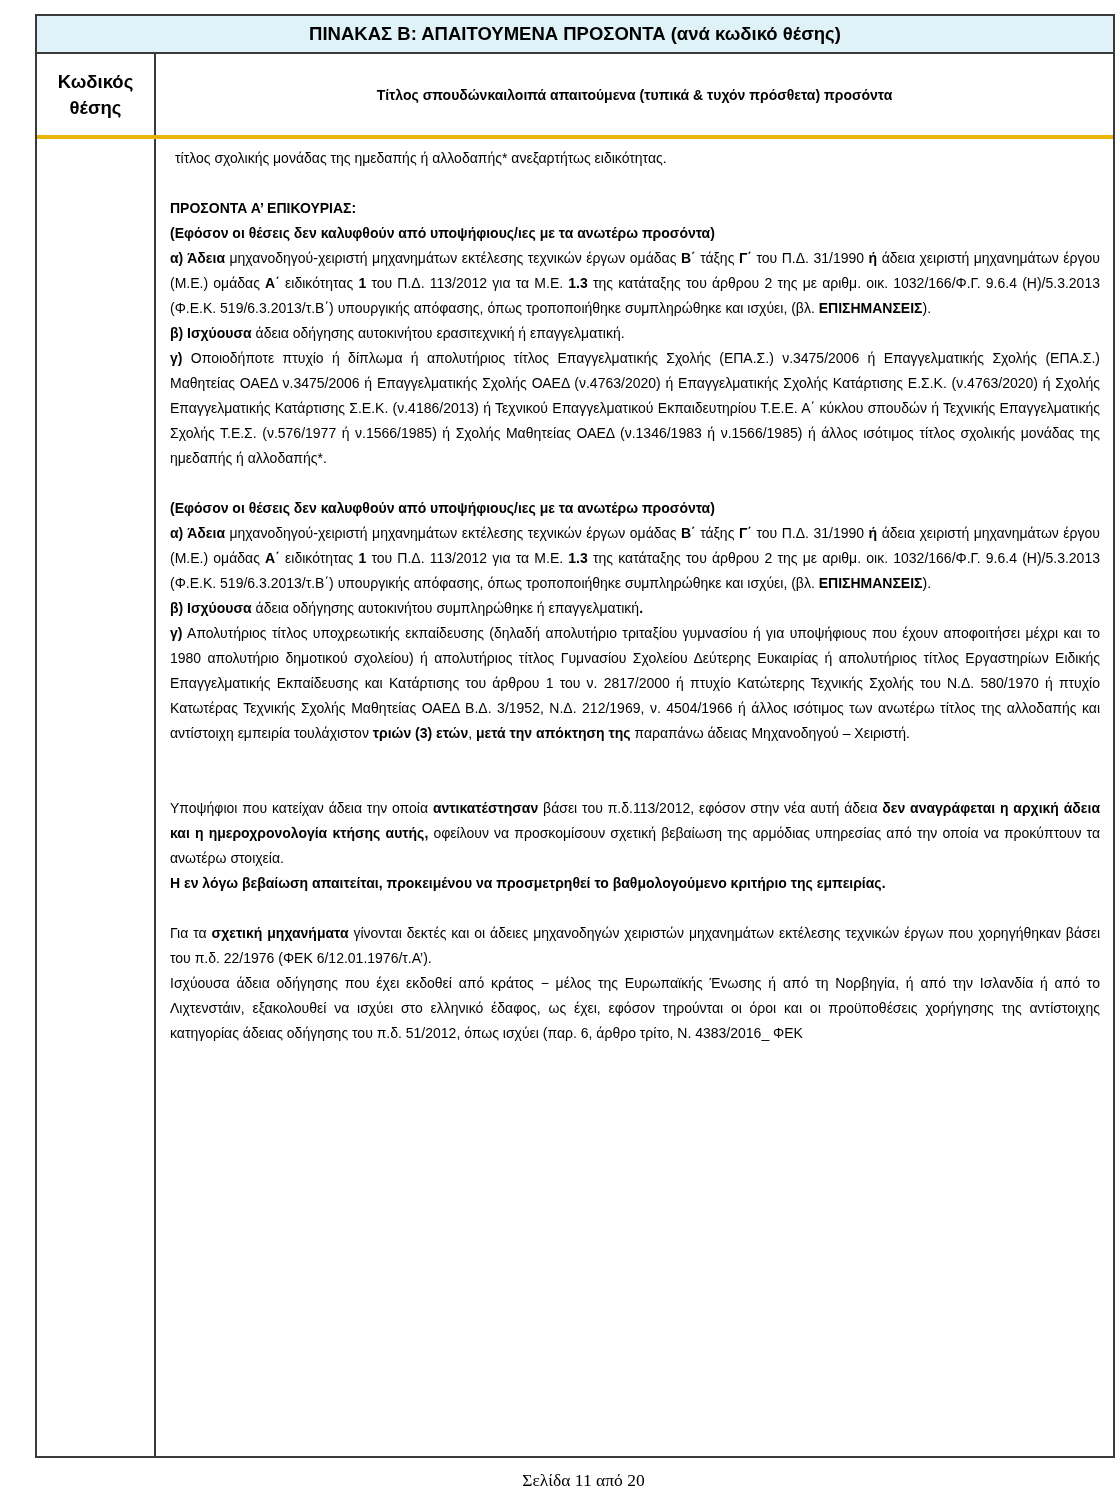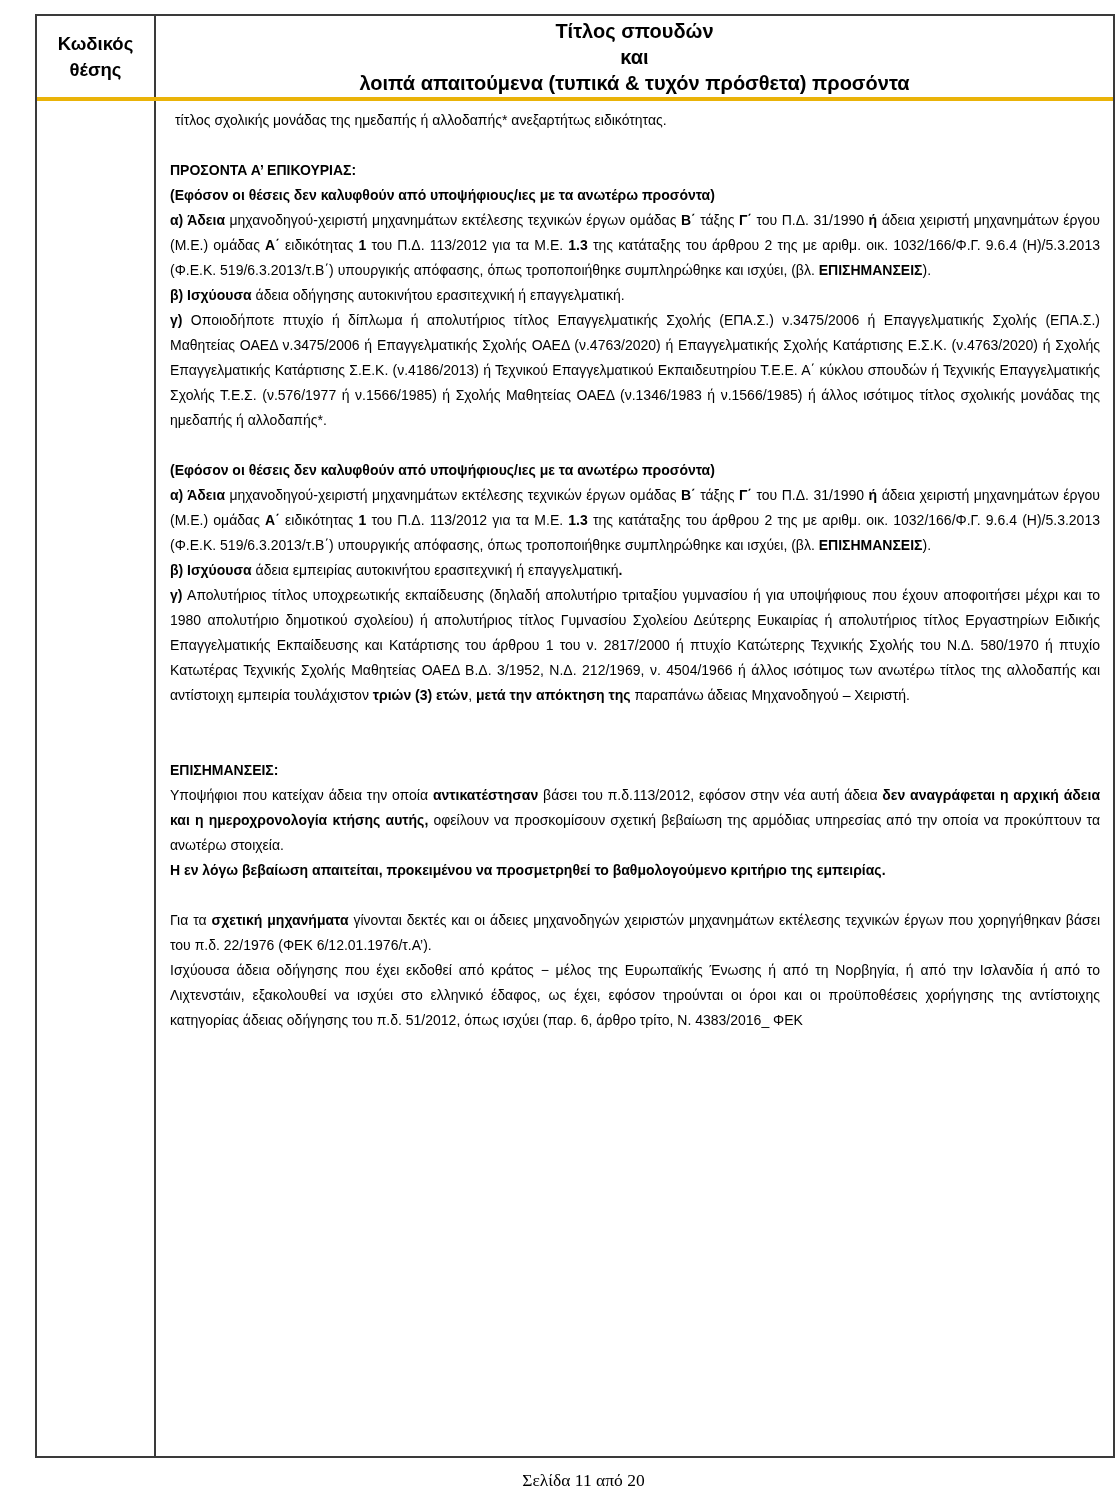--- a/index.html
+++ b/index.html
@@ -36,22 +36,22 @@
     width:119px; flex:0 0 119px;
     border-right:2px solid #3a3a3a;
   }
   .col2 { flex:1 1 auto; min-width:0; }
   .header-row .col1 {
     display:flex; align-items:center; justify-content:center; text-align:center;
     font-weight:bold; font-size:18.5px; line-height:26px;
     padding:4px;
   }
   .header-row .col2 {
-    display:flex; flex-direction:column; align-items:center; justify-content:center;
-    font-weight:bold; font-size:20px; line-height:26px; text-align:center;border-radius:14px;
+    display:flex; flex-direction:row; align-items:center; justify-content:center;
+    font-weight:bold; font-size:14px; line-height:26px; text-align:center;border-radius:14px;
   }
   .body-row .col2 {
     padding:7px 13px 4px 14px;
     font-size:14px; line-height:25px;
     overflow:hidden;
   }
   .para { text-align:justify; }
   .para.noalign { text-align:left; }
   .para.heading {
     font-weight:bold; text-align:left;
@@ -68,20 +68,21 @@
     padding-left:48px;
   }
 </style>
 </head>
 <body>
 
 <div class="page">
 
   <div class="doc-table">
 
+    <div class="title-row">ΠΙΝΑΚΑΣ Β: ΑΠΑΙΤΟΥΜΕΝΑ ΠΡΟΣΟΝΤΑ (ανά κωδικό θέσης)</div>
 
     <div class="header-row">
       <div class="col1">Κωδικός θέσης</div>
       <div class="col2">
         <span>Τίτλος σπουδών</span>
         <span>και</span>
         <span>λοιπά απαιτούμενα (τυπικά &amp; τυχόν πρόσθετα) προσόντα</span>
       </div>
     </div>
 
@@ -91,25 +92,24 @@
           <div class="para noalign indent"><span>τίτλος σχολικής μονάδας της ημεδαπής ή αλλοδαπής* ανεξαρτήτως ειδικότητας.</span></div>
           <div class="spacer"></div>
           <div class="para heading"><span class="b">ΠΡΟΣΟΝΤΑ Α’ ΕΠΙΚΟΥΡΙΑΣ:</span></div>
           <div class="para subhead"><span class="b">(Εφόσον οι θέσεις δεν καλυφθούν από υποψήφιους/ιες  με τα ανωτέρω προσόντα)</span></div>
           <div class="para body"><span class="b">α)  Άδεια</span><span> μηχανοδηγού-χειριστή μηχανημάτων εκτέλεσης τεχνικών έργων ομάδας </span><span class="b">Β΄</span><span>  τάξης  </span><span class="b">Γ΄</span><span> του Π.Δ. 31/1990 </span><span class="b">ή</span><span> άδεια χειριστή μηχανημάτων έργου (Μ.Ε.) ομάδας </span><span class="b">Α΄</span><span> ειδικότητας </span><span class="b">1</span><span>  του Π.Δ. 113/2012 για τα Μ.Ε. </span><span class="b">1.3</span><span>   της κατάταξης του άρθρου 2 της με αριθμ. οικ. 1032/166/Φ.Γ. 9.6.4 (Η)/5.3.2013 (Φ.Ε.Κ. 519/6.3.2013/τ.Β΄) υπουργικής απόφασης,  όπως τροποποιήθηκε συμπληρώθηκε και ισχύει, (βλ. </span><span class="b">ΕΠΙΣΗΜΑΝΣΕΙΣ</span><span>).</span></div>
           <div class="para body"><span class="b">β) Ισχύουσα</span><span> άδεια οδήγησης αυτοκινήτου ερασιτεχνική ή επαγγελματική.</span></div>
           <div class="para body"><span class="b">γ)</span><span> Οποιοδήποτε πτυχίο ή δίπλωμα ή απολυτήριος τίτλος Επαγγελματικής Σχολής (ΕΠΑ.Σ.) ν.3475/2006 ή Επαγγελματικής Σχολής (ΕΠΑ.Σ.) Μαθητείας ΟΑΕΔ ν.3475/2006 ή Επαγγελματικής Σχολής ΟΑΕΔ (ν.4763/2020) ή Επαγγελματικής Σχολής Κατάρτισης Ε.Σ.Κ. (ν.4763/2020) ή Σχολής Επαγγελματικής Κατάρτισης Σ.Ε.Κ. (ν.4186/2013) ή Τεχνικού Επαγγελματικού Εκπαιδευτηρίου Τ.Ε.Ε. Α΄ κύκλου σπουδών ή Τεχνικής Επαγγελματικής Σχολής Τ.Ε.Σ. (ν.576/1977 ή ν.1566/1985) ή Σχολής Μαθητείας ΟΑΕΔ (ν.1346/1983 ή ν.1566/1985) ή άλλος ισότιμος τίτλος σχολικής μονάδας της ημεδαπής ή αλλοδαπής*.</span></div>
           <div class="spacer"></div>
           <div class="para subhead"><span class="b">(Εφόσον οι θέσεις δεν καλυφθούν από υποψήφιους/ιες  με τα ανωτέρω προσόντα)</span></div>
           <div class="para body"><span class="b">α)  Άδεια</span><span> μηχανοδηγού-χειριστή μηχανημάτων εκτέλεσης τεχνικών έργων ομάδας </span><span class="b">Β΄</span><span>  τάξης  </span><span class="b">Γ΄</span><span> του Π.Δ. 31/1990 </span><span class="b">ή</span><span> άδεια χειριστή μηχανημάτων έργου (Μ.Ε.) ομάδας </span><span class="b">Α΄</span><span> ειδικότητας </span><span class="b">1</span><span>  του Π.Δ. 113/2012 για τα Μ.Ε. </span><span class="b">1.3</span><span>   της κατάταξης του άρθρου 2 της με αριθμ. οικ. 1032/166/Φ.Γ. 9.6.4 (Η)/5.3.2013 (Φ.Ε.Κ. 519/6.3.2013/τ.Β΄) υπουργικής απόφασης,  όπως τροποποιήθηκε συμπληρώθηκε και ισχύει, (βλ. </span><span class="b">ΕΠΙΣΗΜΑΝΣΕΙΣ</span><span>).</span></div>
-          <div class="para body"><span class="b">β) Ισχύουσα</span><span> άδεια εμπειρίας αυτοκινήτου ερασιτεχνική ή επαγγελματική</span><span class="b">.</span></div>
+          <div class="para body"><span class="b">β) Ισχύουσα</span><span> άδεια οδήγησης αυτοκινήτου συμπληρώθηκε ή επαγγελματική</span><span class="b">.</span></div>
           <div class="para body"><span class="b">γ)</span><span> Απολυτήριος τίτλος υποχρεωτικής εκπαίδευσης (δηλαδή απολυτήριο τριταξίου γυμνασίου ή για υποψήφιους που έχουν αποφοιτήσει μέχρι και το 1980 απολυτήριο δημοτικού σχολείου) ή απολυτήριος τίτλος Γυμνασίου Σχολείου Δεύτερης Ευκαιρίας ή απολυτήριος τίτλος Εργαστηρίων Ειδικής Επαγγελματικής Εκπαίδευσης και Κατάρτισης του άρθρου 1 του ν. 2817/2000 ή πτυχίο Κατώτερης Τεχνικής Σχολής του Ν.Δ. 580/1970 ή πτυχίο Κατωτέρας Τεχνικής Σχολής Μαθητείας ΟΑΕΔ Β.Δ. 3/1952, Ν.Δ. 212/1969, ν. 4504/1966 ή άλλος ισότιμος των ανωτέρω τίτλος της αλλοδαπής και αντίστοιχη εμπειρία τουλάχιστον </span><span class="b">τριών (3) ετών</span><span>, </span><span class="b">μετά την απόκτηση της</span><span> παραπάνω άδειας Μηχανοδηγού – Χειριστή.</span></div>
           <div class="spacer"></div>
           <div class="spacer"></div>
-          <div class="para heading"><span class="b">ΕΠΙΣΗΜΑΝΣΕΙΣ:</span></div>
           <div class="para body"><span>Υποψήφιοι που κατείχαν άδεια την οποία </span><span class="b">αντικατέστησαν</span><span> βάσει του π.δ.113/2012, εφόσον στην νέα αυτή άδεια </span><span class="b">δεν αναγράφεται η αρχική άδεια και η ημεροχρονολογία κτήσης αυτής,</span><span> οφείλουν να προσκομίσουν σχετική βεβαίωση της αρμόδιας υπηρεσίας από την οποία να προκύπτουν τα ανωτέρω στοιχεία.</span></div>
           <div class="para body"><span class="b">Η εν λόγω βεβαίωση απαιτείται, προκειμένου να προσμετρηθεί το βαθμολογούμενο κριτήριο της εμπειρίας.</span></div>
           <div class="spacer"></div>
           <div class="para body"><span>Για τα  </span><span class="b">σχετική μηχανήματα</span><span>  γίνονται δεκτές και οι άδειες μηχανοδηγών χειριστών μηχανημάτων εκτέλεσης τεχνικών έργων που χορηγήθηκαν βάσει του π.δ. 22/1976 (ΦΕΚ 6/12.01.1976/τ.Α’).</span></div>
           <div class="para body"><span>Ισχύουσα άδεια οδήγησης που έχει εκδοθεί από κράτος − μέλος της Ευρωπαϊκής Ένωσης ή από τη Νορβηγία, ή από την Ισλανδία ή από το Λιχτενστάιν, εξακολουθεί να ισχύει στο ελληνικό έδαφος, ως έχει, εφόσον τηρούνται οι όροι και οι προϋποθέσεις χορήγησης της αντίστοιχης κατηγορίας άδειας οδήγησης του π.δ. 51/2012, όπως ισχύει (παρ. 6,  άρθρο τρίτο, Ν. 4383/2016_ ΦΕΚ</span></div>
         </div>
     </div>
 
   </div>
 

